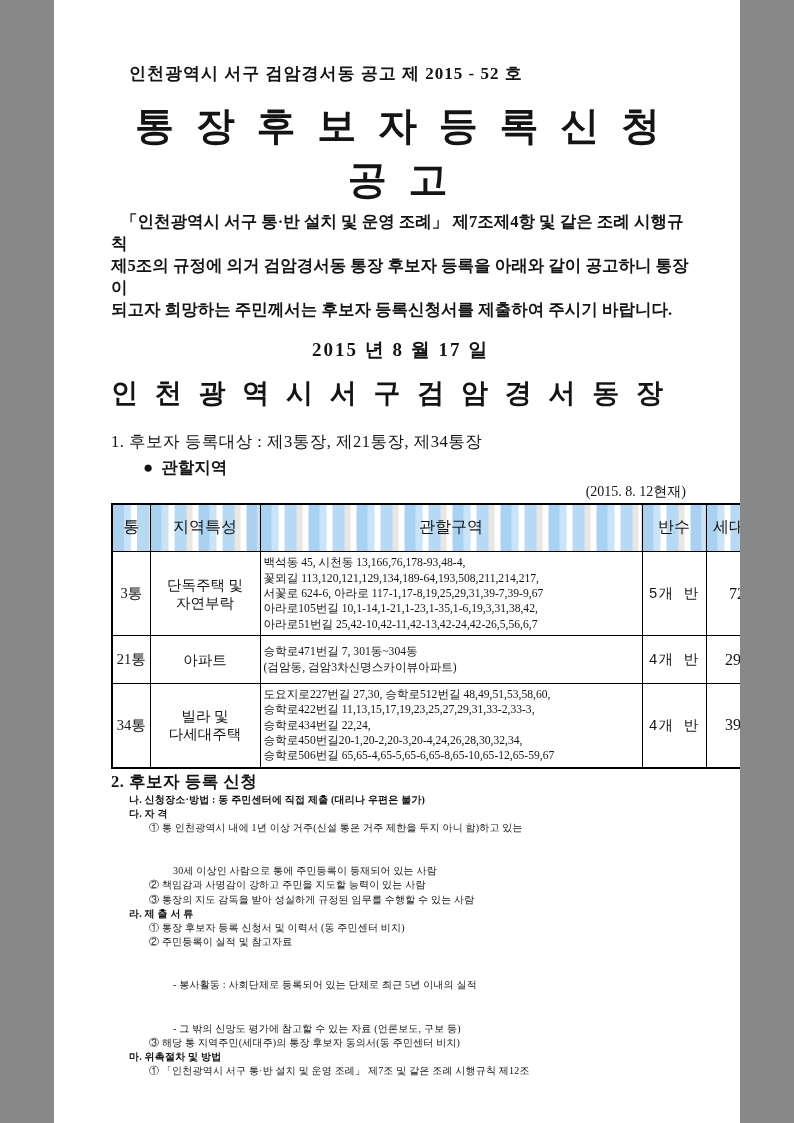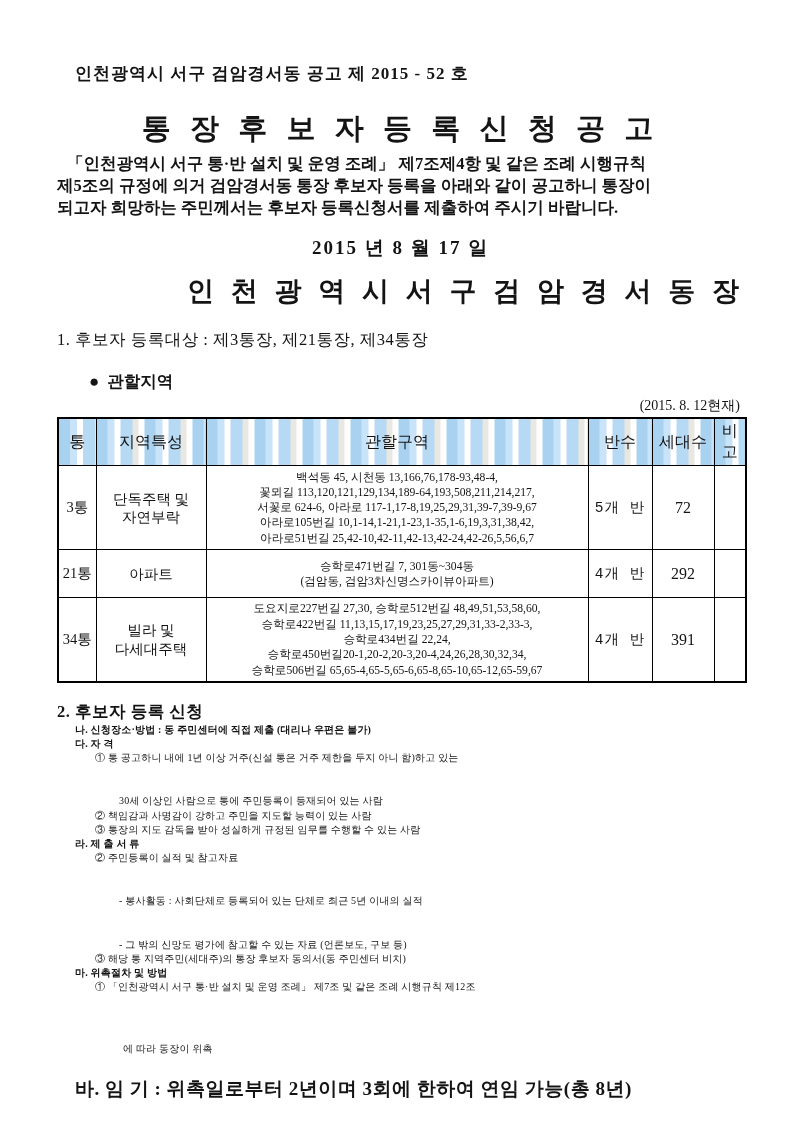--- a/index.html
+++ b/index.html
@@ -1,52 +1,52 @@
 <!DOCTYPE html>
 <html lang="ko"><head>
 <meta charset="utf-8">
 <style>
   html,body{margin:0;padding:0;background:#888;}
   .page{
-    width:794px;height:1123px;margin:0 auto;background:#ffffff;
+    width:686px;height:1123px;margin:0 auto;background:#ffffff;
     position:relative;box-sizing:border-box;
     padding:62px 50px 30px 57px;
     font-family:"Liberation Serif","DejaVu Serif",serif;
     color:#141414;overflow:hidden;
   }
   .notice-no{font-size:17px;font-weight:bold;margin-left:18px;letter-spacing:1px;}
-  .title{font-size:29px;font-weight:bold;text-align:center;letter-spacing:6px;margin:24px 0 4px 0;}
+  .title{font-size:39px;font-weight:bold;text-align:center;letter-spacing:6px;margin:14px 0 4px 0;}
   .intro{font-size:16.5px;font-weight:bold;line-height:1.33;margin:2px 0 0 0;white-space:pre-line;text-indent:10px;}
   .date-line{font-size:19px;font-weight:bold;text-align:center;margin-top:16px;letter-spacing:2px;}
-  .issuer{font-size:27px;font-weight:bold;text-align:right;letter-spacing:5px;margin-top:12px;}
+  .issuer{font-size:27px;font-weight:bold;text-align:left;letter-spacing:5px;margin-top:12px;}
   .sec1-heading{font-size:16.5px;font-weight:normal;margin-top:20px;letter-spacing:0.5px;}
-  .bullet-line{font-size:16.5px;font-weight:bold;margin:20px 0 0 32px;}
+  .bullet-line{font-size:16.5px;font-weight:bold;margin:4px 0 0 32px;}
   .bullet-line .bullet{font-size:17px;margin-right:8px;}
   .asof{font-size:14px;text-align:right;margin:4px 4px 2px 0;}
   table.jur{border-collapse:collapse;width:688px;table-layout:fixed;border:2px solid #000;}
   table.jur th,table.jur td{border:1px solid #000;box-sizing:border-box;padding:2px 3px;}
   table.jur th{
     font-size:16px;font-weight:normal;height:48px;
     background:repeating-linear-gradient(90deg,
       #a9d2f1 0px,#a9d2f1 11px,
       #c9e3f8 11px,#c9e3f8 18px,
       #ffffff 18px,#ffffff 24px,
       #b6d9f4 24px,#b6d9f4 36px,
       #e9e7e2 36px,#e9e7e2 42px,
       #ffffff 42px,#ffffff 48px);
   }
   td.c-tong{font-size:14.5px;text-align:center;}
   td.c-type{font-size:14.5px;text-align:center;white-space:pre-line;line-height:1.25;}
-  td.c-area{font-size:11.6px;text-align:center;white-space:pre-line;line-height:1.32;padding:3px 4px;}
+  td.c-area{font-size:11.6px;text-align:left;white-space:pre-line;line-height:1.32;padding:3px 4px;}
   td.c-ban{font-size:14.5px;text-align:center;letter-spacing:1px;font-family:Liberation Mono, monospace;}
   td.c-cnt{font-size:16px;text-align:center;}
   td.c-note{font-size:14px;text-align:center;}
   tr.r-tall td{height:84px;}
   tr.r-mid td{height:48px;}
-  .sec2-heading{font-size:16.5px;font-weight:bold;margin-top:18px;letter-spacing:0.5px;}
+  .sec2-heading{font-size:16.5px;font-weight:bold;margin-top:2px;letter-spacing:0.5px;}
   .ln{font-size:10px;line-height:1.42;letter-spacing:0.2px;}
   .ln.b{font-weight:bold;}
   .ln.big{font-size:17.6px;font-weight:bold;line-height:1.45;}
   .l1{margin-left:18px;}
   .l2{margin-left:38px;}
   .l3{margin-left:62px;margin-top:29px;}
   .l4{margin-left:66px;margin-top:48px;}
   .term-line{font-size:19px;font-weight:bold;margin:20px 0 0 18px;letter-spacing:0.5px;}
 </style>
 </head>
@@ -130,25 +130,26 @@
           <td class="c-note"></td>
         </tr>
       </tbody>
   </table>
 
   <div class="sec2-heading">2. 후보자 등록 신청</div>
 
   <div>
       <div class="ln l1 b">나. 신청장소·방법 : 동 주민센터에 직접 제출 (대리나 우편은 불가)</div>
       <div class="ln l1 b">다. 자    격</div>
-      <div class="ln l2">① 통 공고하니 내에 1년 이상 거주(신설 통은 거주 제한을 두지 아니 함)하고 있는</div>
+      <div class="ln l2">① 통 인천광역시 내에 1년 이상 거주(신설 통은 거주 제한을 두지 아니 함)하고 있는</div>
       <div class="ln l3">30세 이상인 사람으로 통에 주민등록이 등재되어 있는 사람</div>
       <div class="ln l2">② 책임감과 사명감이 강하고 주민을 지도할 능력이 있는 사람</div>
       <div class="ln l2">③ 통장의 지도 감독을 받아 성실하게 규정된 임무를 수행할 수 있는 사람</div>
       <div class="ln l1 b">라. 제 출 서 류</div>
+      <div class="ln l2">① 통장 후보자 등록 신청서 및 이력서 (동 주민센터 비치)</div>
       <div class="ln l2">② 주민등록이 실적 및 참고자료</div>
       <div class="ln l3">- 봉사활동 : 사회단체로 등록되어 있는 단체로 최근 5년 이내의 실적</div>
       <div class="ln l3">- 그 밖의 신망도 평가에 참고할 수 있는 자료 (언론보도, 구보 등)</div>
       <div class="ln l2">③ 해당 통 지역주민(세대주)의 통장 후보자 동의서(동 주민센터 비치)</div>
       <div class="ln l1 b">마. 위촉절차 및 방법</div>
       <div class="ln l2">① 「인천광역시 서구 통·반 설치 및 운영 조례」 제7조 및 같은 조례 시행규칙 제12조</div>
       <div class="ln l4">에 따라 동장이 위촉</div>
     </div>
 
   <div class="term-line">바. 임  기 : 위촉일로부터 2년이며 3회에 한하여 연임 가능(총 8년)</div>

